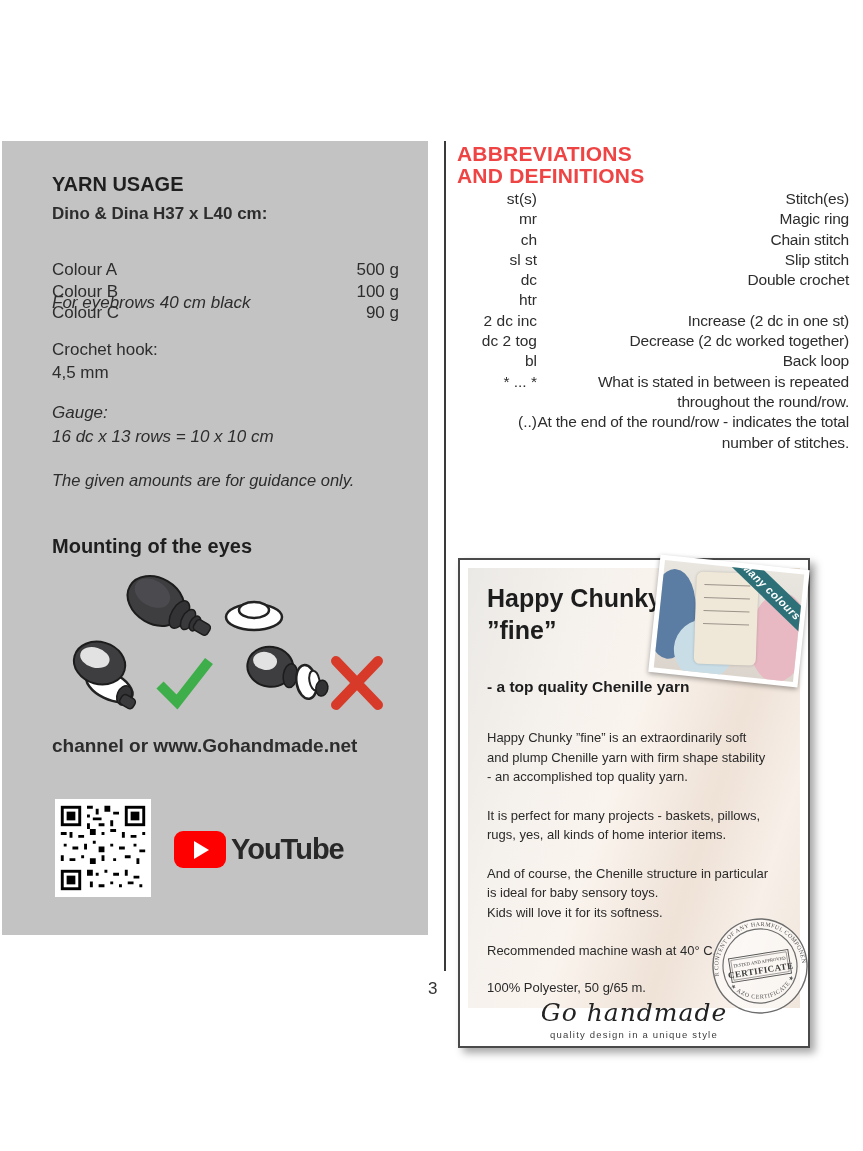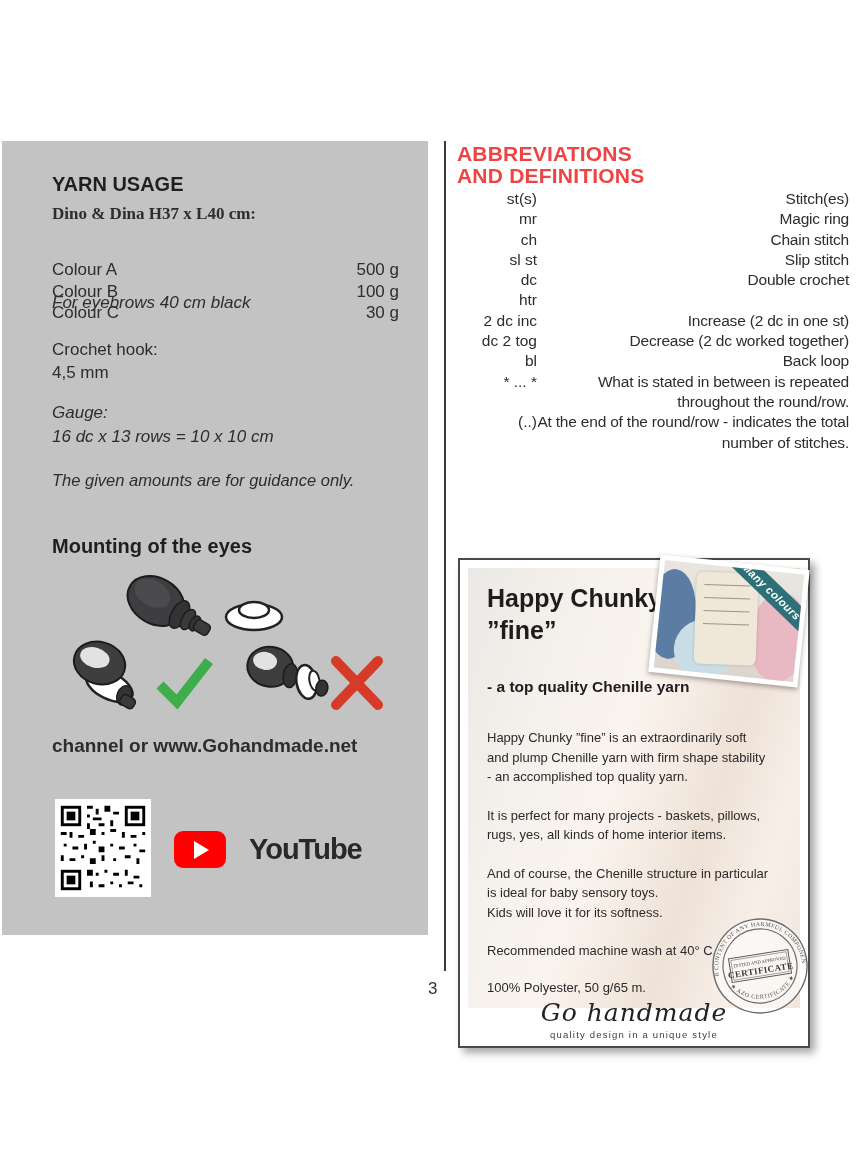--- a/index.html
+++ b/index.html
@@ -4,32 +4,32 @@
 <style>
   html,body{margin:0;padding:0;background:#fff;}
   body{font-family:"Liberation Sans",sans-serif;color:#2d2d2d;}
   #page{position:relative;width:863px;height:1151px;background:#fff;overflow:hidden;}
 
   
   .panel{position:absolute;left:2px;top:141px;width:426px;height:794px;background:#c3c3c3;}
   .panel-inner{position:absolute;left:50px;top:0;width:350px;}
   .h-title{font-size:20px;font-weight:bold;color:#1f1f1f;margin:0;}
   .yarn-title{position:absolute;top:32px;}
-  .yarn-sub{position:absolute;top:63px;font-size:17px;font-weight:bold;font-family:Liberation Serif, serif;}
+  .yarn-sub{position:absolute;top:63px;font-size:17px;font-weight:bold;}
   .colour-rows{position:absolute;top:86px;width:347px;margin-top:32px;}
   .colour-row{display:flex;justify-content:space-between;font-size:17px;line-height:21.5px;}
   .eyebrows{position:absolute;top:152px;font-size:17px;font-style:italic;}
   .hook{position:absolute;top:197px;font-size:17px;line-height:23px;}
   .gauge{position:absolute;top:260px;font-size:17px;line-height:24px;font-style:italic;}
   .disclaimer{position:absolute;top:328px;font-size:16.5px;line-height:23px;font-style:italic;}
   .mounting-title{position:absolute;top:394px;}
   .eyes-svg{position:absolute;left:2px;top:424px;}
   .guides{position:absolute;top:592px;font-size:19px;font-weight:bold;line-height:25px;}
   .qr{position:absolute;left:3px;top:658px;width:96px;height:98px;background:#fff;}
-  .yt{position:absolute;left:122px;top:690px;display:flex;align-items:center;gap:23px;}
+  .yt{position:absolute;left:122px;top:690px;display:flex;align-items:center;gap:5px;}
   .yt-btn{width:52px;height:37px;background:#ff0000;border-radius:9px;display:flex;align-items:center;justify-content:center;}
   .yt-tri{width:0;height:0;border-left:15px solid #fff;border-top:9px solid transparent;border-bottom:9px solid transparent;margin-left:3px;}
   .yt-word{font-size:29px;font-weight:bold;color:#282828;letter-spacing:-1px;}
 
   
   .divider{position:absolute;left:444px;top:141px;width:1.5px;height:830px;background:#3a3a3a;}
   .pagenum{position:absolute;left:428px;top:979px;font-size:17px;color:#333;}
 
   
   .abbr-col{position:absolute;left:457px;top:143px;width:395px;}
@@ -84,21 +84,21 @@
         <div class="colour-row">
           <span>Colour A</span>
           <span>500 g</span>
         </div>
         <div class="colour-row">
           <span>Colour B</span>
           <span>100 g</span>
         </div>
         <div class="colour-row">
           <span>Colour C</span>
-          <span>30 g</span>
+          <span>90 g</span>
         </div>
       </div>
 
       <div class="eyebrows">For eyebrows 40 cm black</div>
 
       <div class="hook">
         <div>Crochet hook:</div>
         <div>4,5 mm</div>
       </div>
 

